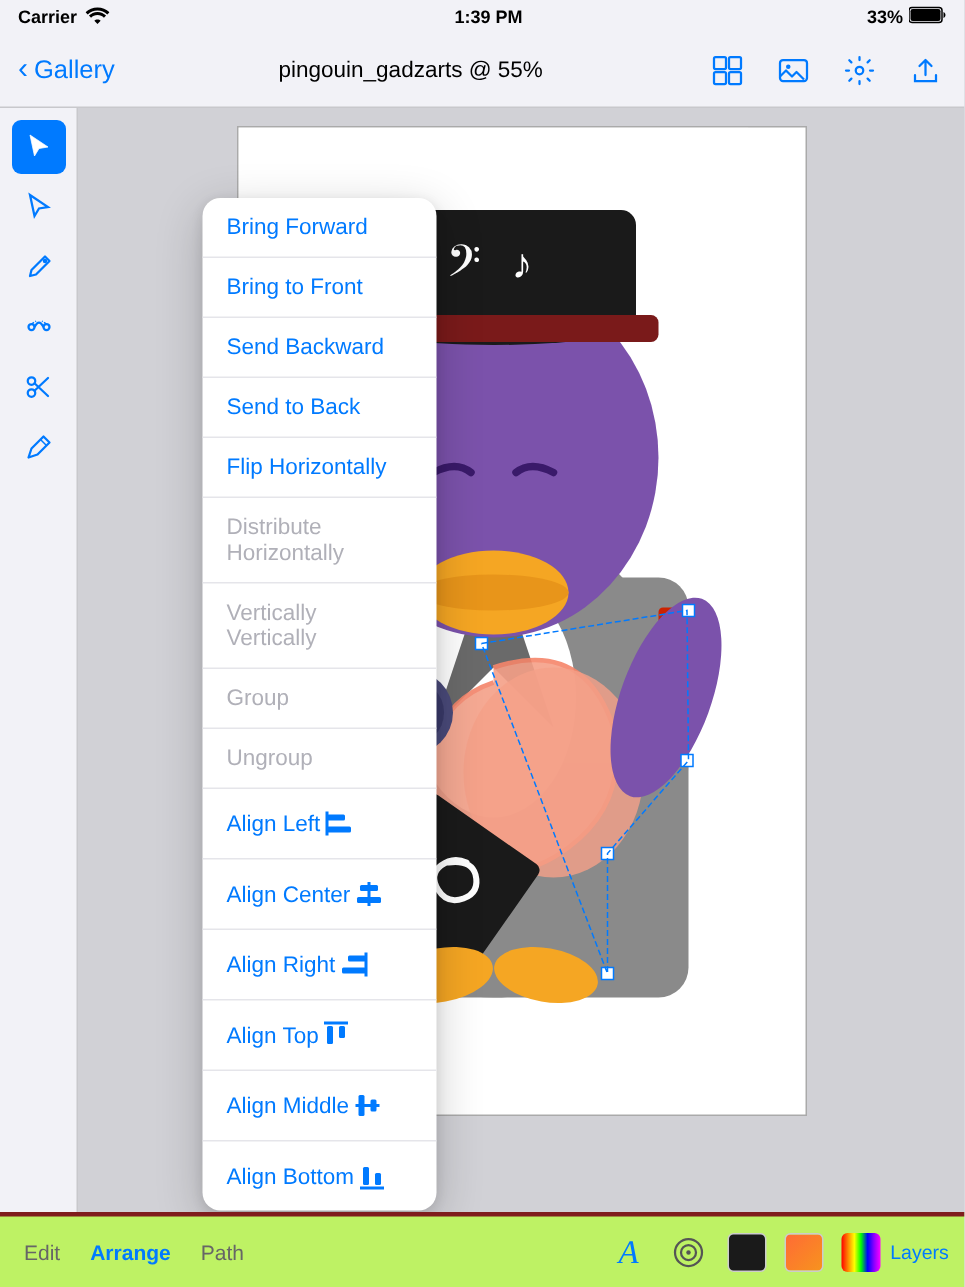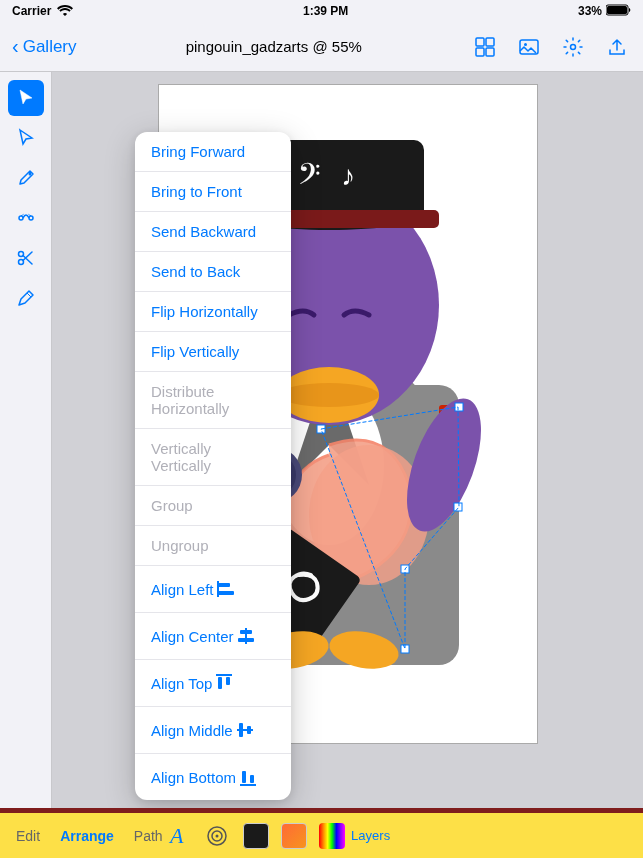--- a/index.html
+++ b/index.html
@@ -137,24 +137,25 @@
       width: 24px;
       height: 24px;
       display: flex;
       align-items: center;
       justify-content: center;
     }
 
     
     .bottom-bar {
       height: 50px;
-      background: #fde047;
-      border-top: 5px solid #7f1d1d;
-      display: flex;
-      align-items: center;
+      background: #bef264;
+      border-top: 3px solid #7f1d1d;
+      display: flex;
+      align-items: center;
+      justify-content: space-between;
       padding: 0 16px;
     }
     .bottom-left { display: flex; gap: 20px; }
     .bottom-right { display: flex; gap: 12px; align-items: center; }
     .bottom-btn { font-size: 14px; color: #007aff; }
     .bottom-btn.inactive { color: #666; }
     .bottom-icon { width: 28px; height: 28px; display: flex; align-items: center; justify-content: center; }
 
     
     .color-swatch {
@@ -353,23 +354,20 @@
       </div>
       <div class="menu-item">
         <span>Send Backward</span>
       </div>
       <div class="menu-item">
         <span>Send to Back</span>
       </div>
       <div class="menu-item">
         <span>Flip Horizontally</span>
       </div>
-      <div class="menu-item">
-        <span>Flip Vertically</span>
-      </div>
       <div class="menu-item disabled">
         <span>Distribute Horizontally</span>
       </div>
       <div class="menu-item disabled">
         <span>Vertically Vertically</span>
       </div>
       <div class="menu-item disabled">
         <span>Group</span>
       </div>
       <div class="menu-item disabled">
@@ -385,20 +383,30 @@
             </svg>
         </div>
       </div>
       <div class="menu-item has-icon">
         <span>Align Center</span>
         <div class="menu-item-icon">
           <svg width="20" height="20" viewBox="0 0 20 20" fill="none">
               <rect x="4" y="4" width="12" height="4" rx="1" fill="#007aff"></rect>
               <rect x="2" y="12" width="16" height="4" rx="1" fill="#007aff"></rect>
               <line x1="10" y1="2" x2="10" y2="18" stroke="#007aff" stroke-width="2"></line>
+            </svg>
+        </div>
+      </div>
+      <div class="menu-item has-icon">
+        <span>Align Right</span>
+        <div class="menu-item-icon">
+          <svg width="20" height="20" viewBox="0 0 20 20" fill="none">
+              <rect x="6" y="4" width="12" height="4" rx="1" fill="#007aff"></rect>
+              <rect x="2" y="12" width="16" height="4" rx="1" fill="#007aff"></rect>
+              <line x1="18" y1="2" x2="18" y2="18" stroke="#007aff" stroke-width="2"></line>
             </svg>
         </div>
       </div>
       <div class="menu-item has-icon">
         <span>Align Top</span>
         <div class="menu-item-icon">
           <svg width="20" height="20" viewBox="0 0 20 20" fill="none">
               <rect x="4" y="4" width="4" height="12" rx="1" fill="#007aff"></rect>
               <rect x="12" y="4" width="4" height="8" rx="1" fill="#007aff"></rect>
               <line x1="2" y1="2" x2="18" y2="2" stroke="#007aff" stroke-width="2"></line>

